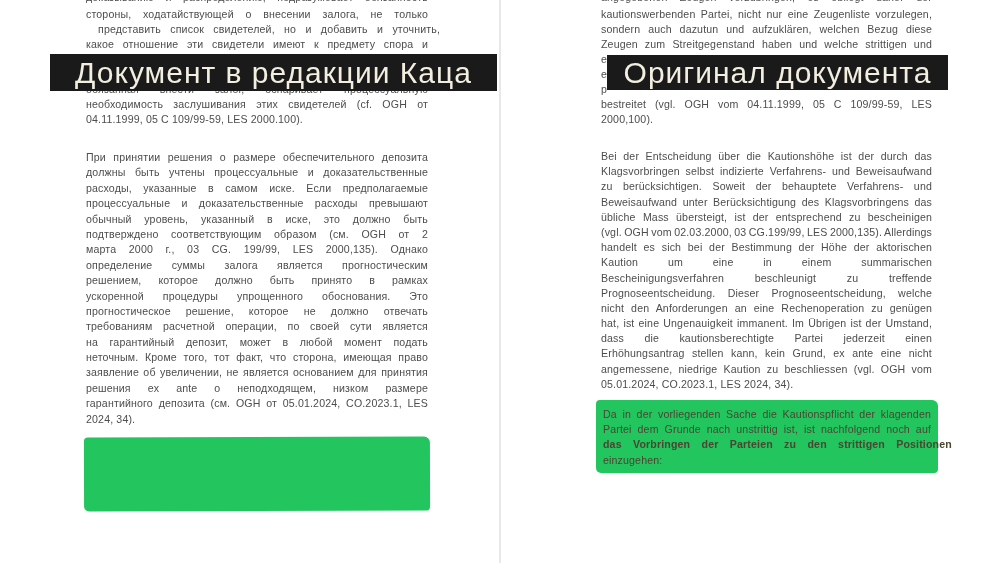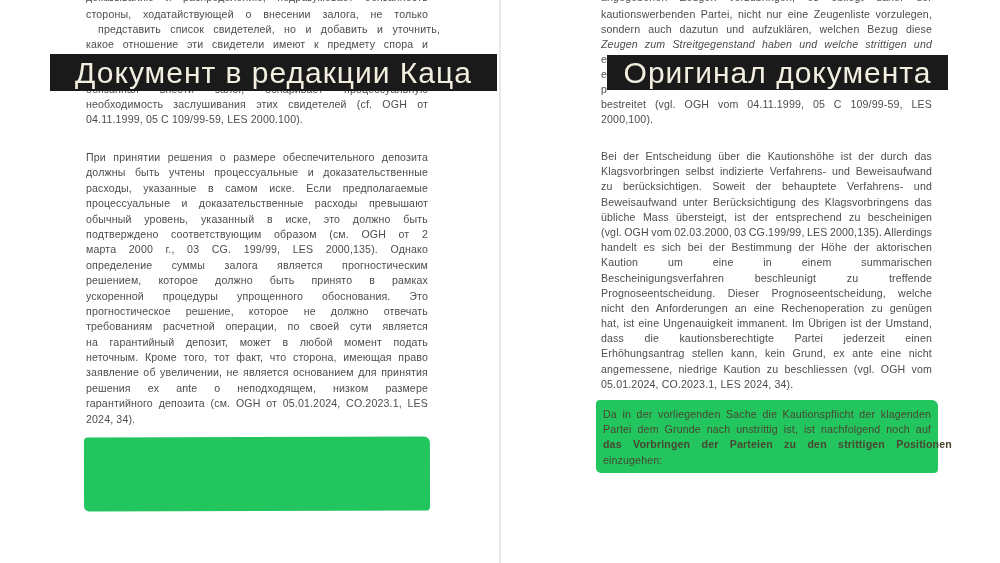--- a/index.html
+++ b/index.html
@@ -103,21 +103,21 @@
 
   <section class="page">
 
     <div class="clip rcol lowz">
       <div class="ln j"><span style="word-spacing: 9.27px;">angegebenen Zeugen vorzubringen; es obliegt daher der</span></div>
     </div>
 
     <div class="col rcol p15 lowz" style="top:7px">
         <div class="ln j"><span style="word-spacing: 2.33px;">kautionswerbenden Partei, nicht nur eine Zeugenliste vorzulegen,</span></div>
         <div class="ln j"><span style="word-spacing: 4.75px;">sondern auch dazutun und aufzuklären, welchen Bezug diese</span></div>
-        <div class="ln j"><span style="word-spacing: 3.95px; font-style: italic;">Zeugen zum Streitgegenstand haben und welche strittigen und</span></div>
+        <div class="ln j"><span style="word-spacing: 3.95px;">Zeugen zum Streitgegenstand haben und welche strittigen und</span></div>
       </div>
 
     <div class="col rcol p15 frag lowz" style="top:52px">
         <div class="ln"><span>e</span></div>
         <div class="ln"><span>e</span></div>
         <div class="ln"><span>p</span></div>
       </div>
 
     <div class="col rcol p15 endl lowz" style="top:97px">
         <div class="ln j"><span style="word-spacing: 5.75px;">bestreitet (vgl. OGH vom 04.11.1999, 05 C 109/99-59, LES</span></div>

